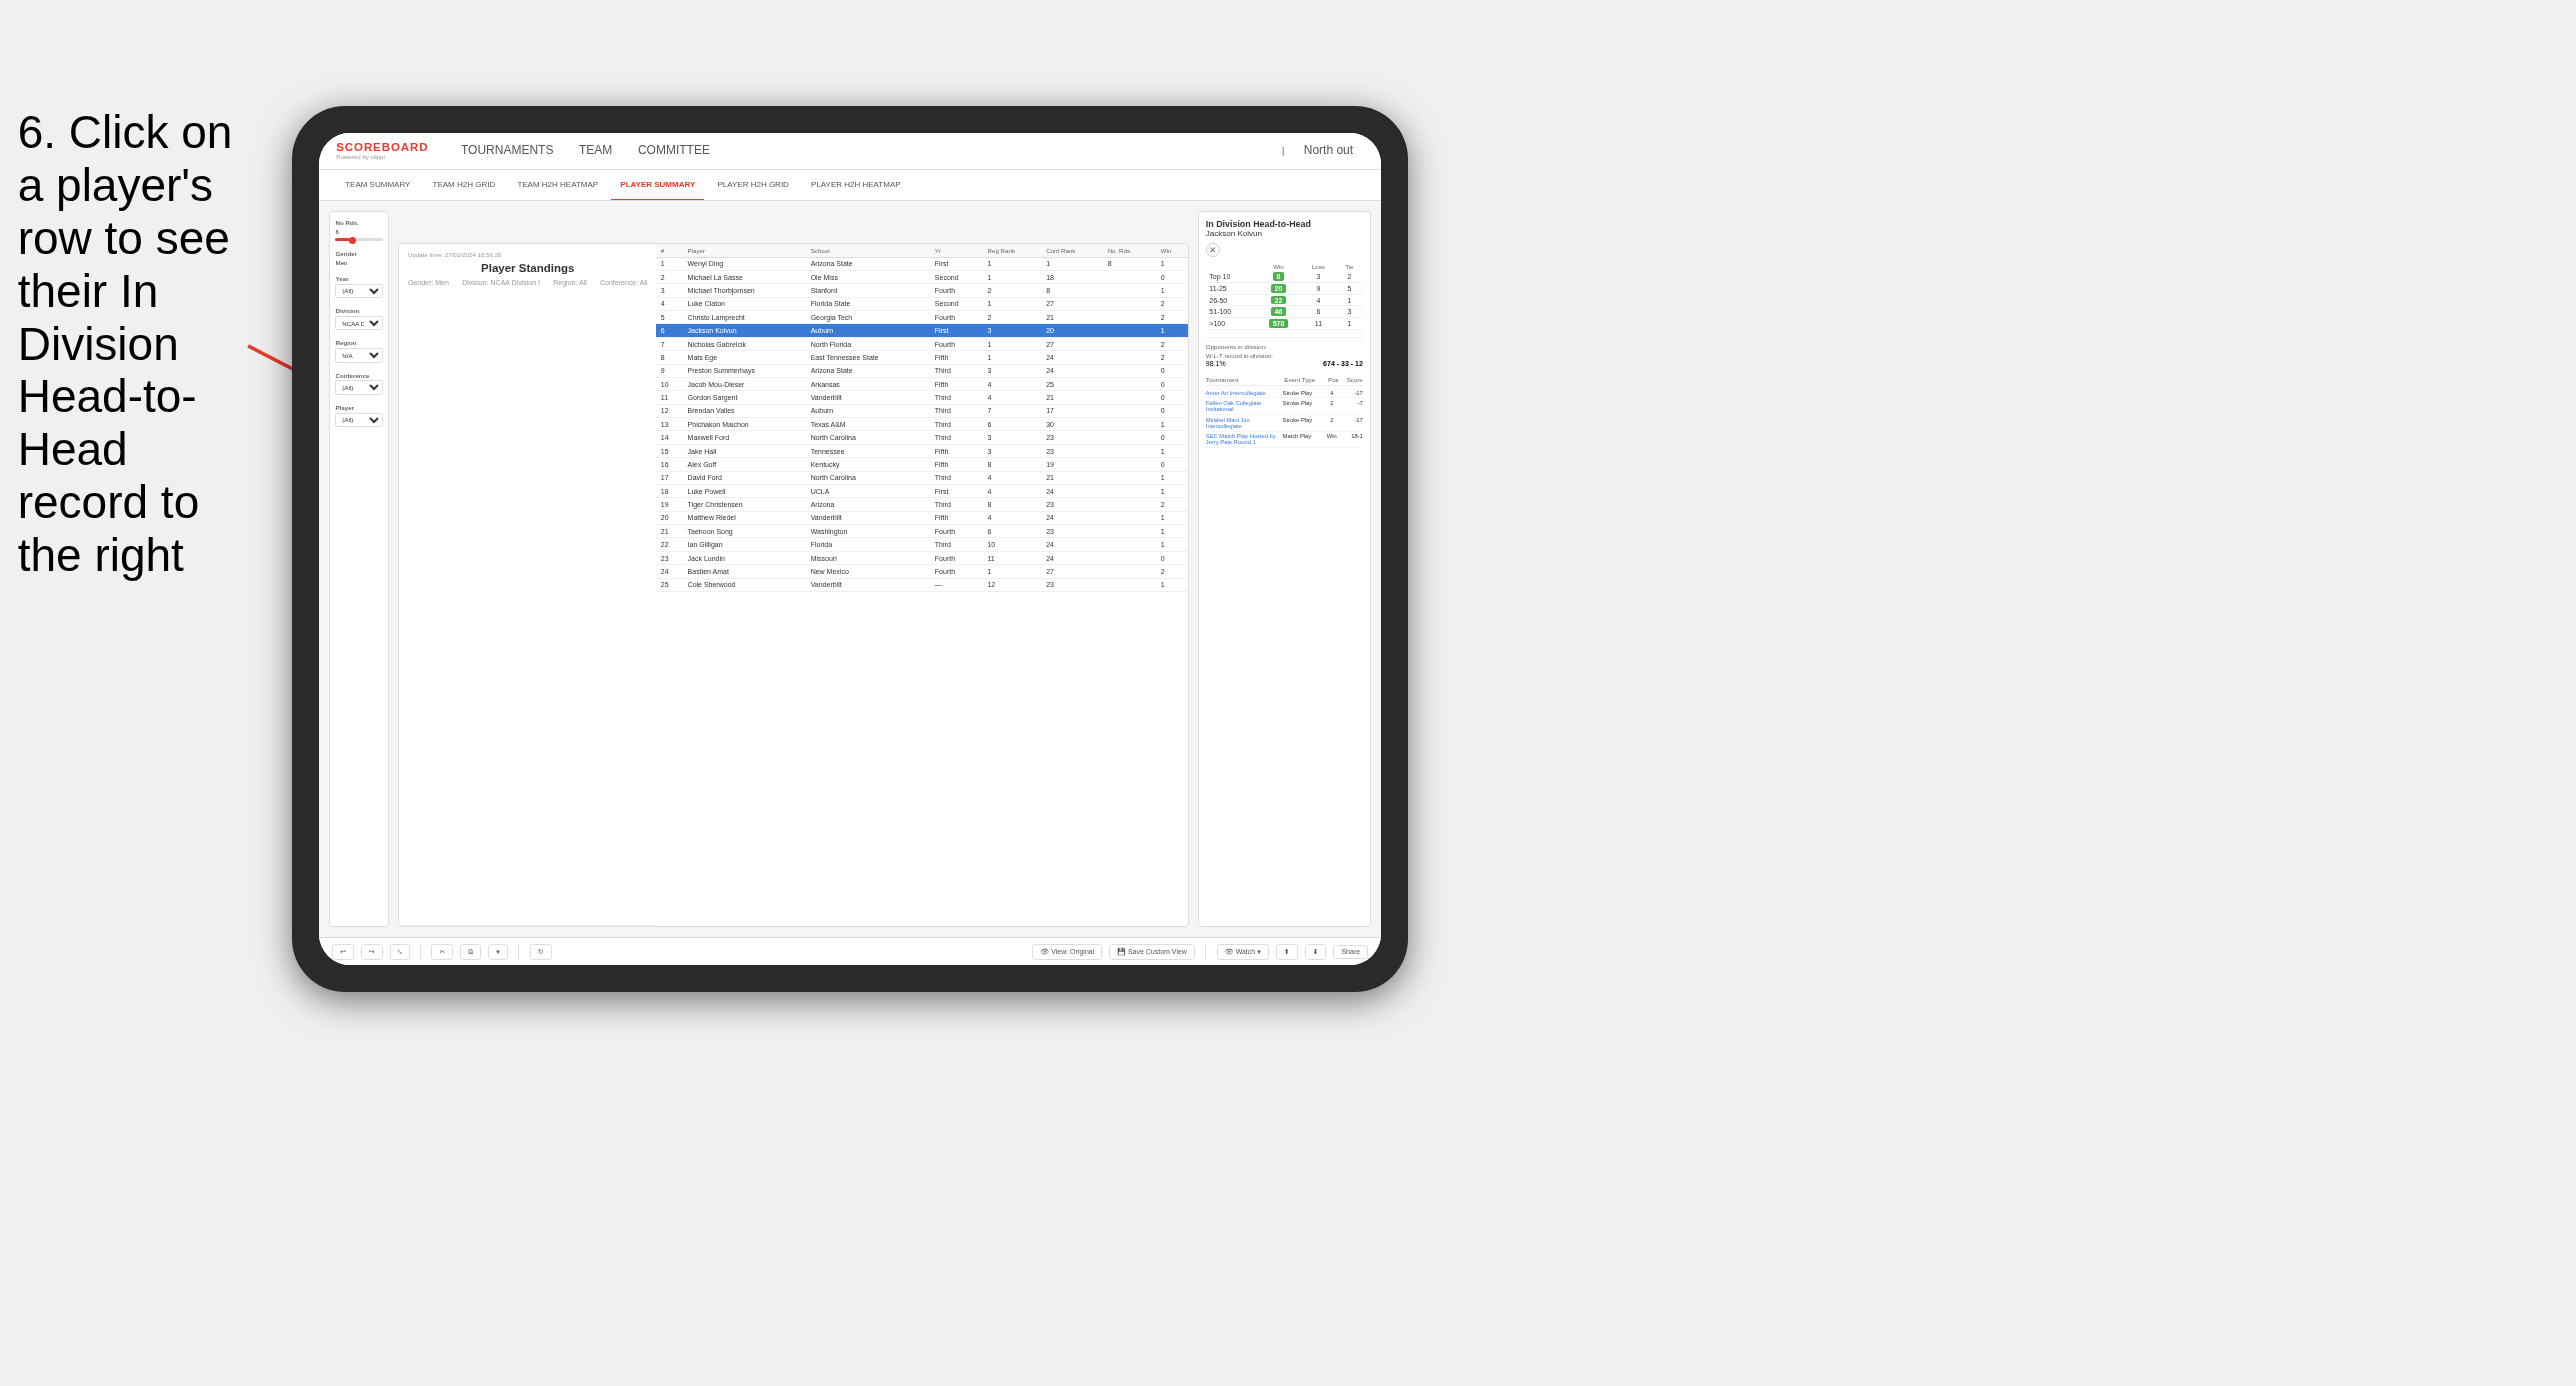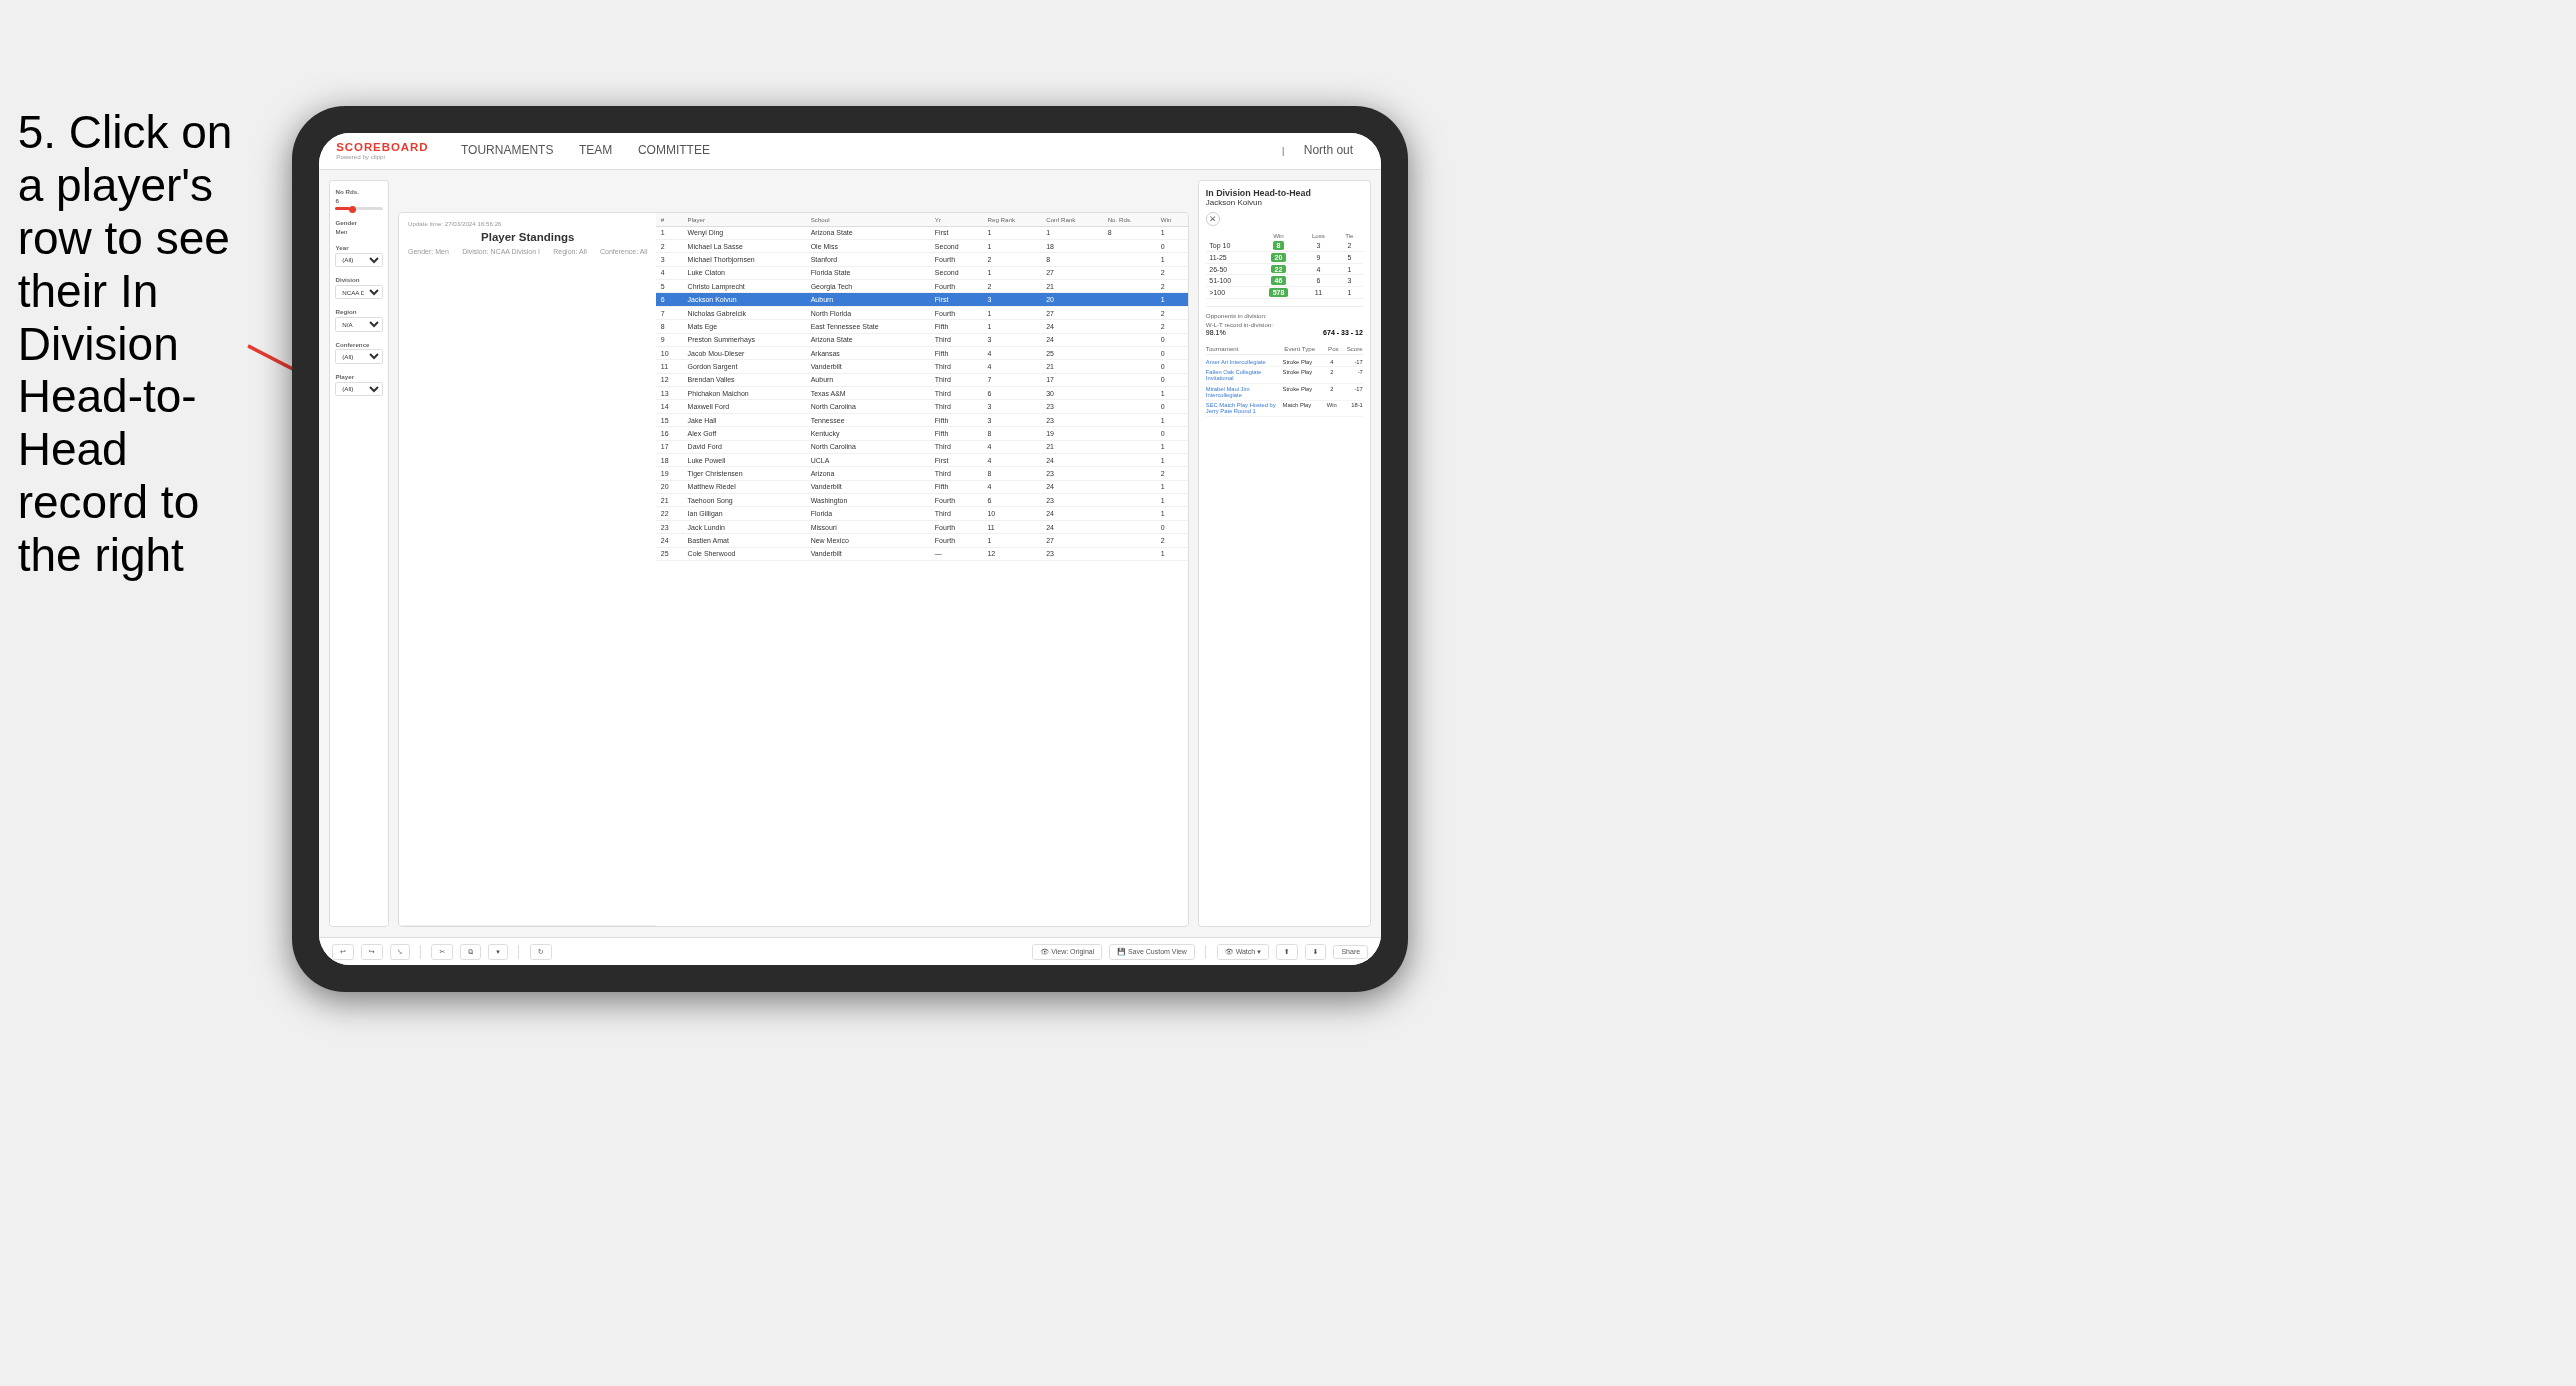--- a/index.html
+++ b/index.html
@@ -431,21 +431,21 @@
     }
 
     .arrow-svg {
       width: 319px;
       height: 177px;
     }
   </style>
 </head>
 <body>
 
-<div class="instruction-text">5. Click on a player's row to see their In Division Head-to-Head record to the right</div>
+<div class="instruction-text">6. Click on a player's row to see their In Division Head-to-Head record to the right</div>
 
 <div class="arrow-overlay">
   <svg class="arrow-svg" viewBox="0 0 360 200">
     <defs>
       <marker id="arrowhead" markerWidth="10" markerHeight="7" refX="0" refY="3.5" orient="auto">
         <polygon points="0 0, 10 3.5, 0 7" fill="#e63b2e"></polygon>
       </marker>
     </defs>
     <line x1="10" y1="10" x2="320" y2="170" stroke="#e63b2e" stroke-width="4" marker-end="url(#arrowhead)"></line>
   </svg>
@@ -463,20 +463,28 @@
         <div class="nav-item">TOURNAMENTS</div>
         <div class="nav-item">TEAM</div>
         <div class="nav-item">COMMITTEE</div>
       </div>
       <div class="nav-right">
         <span>|</span>
         <span class="nav-item">North out</span>
       </div>
     </div>
 
+    <div class="sub-nav">
+      <div class="sub-nav-item">TEAM SUMMARY</div>
+      <div class="sub-nav-item">TEAM H2H GRID</div>
+      <div class="sub-nav-item">TEAM H2H HEATMAP</div>
+      <div class="sub-nav-item active">PLAYER SUMMARY</div>
+      <div class="sub-nav-item">PLAYER H2H GRID</div>
+      <div class="sub-nav-item">PLAYER H2H HEATMAP</div>
+    </div>
 
     <div class="main-content">
 
       <div class="filter-panel">
         <div class="filter-section">
           <div class="filter-label">No Rds.</div>
           <div class="filter-value">6</div>
           <div class="slider-container">
             <div class="slider-track">
               <div class="slider-fill"></div>

